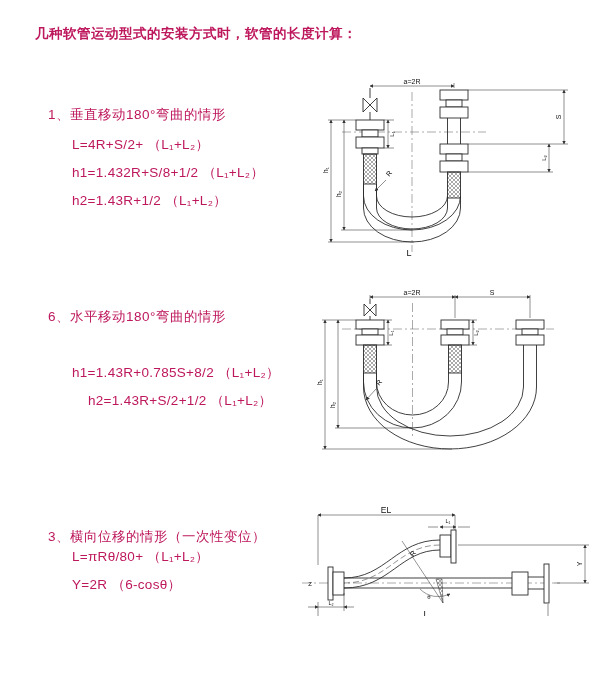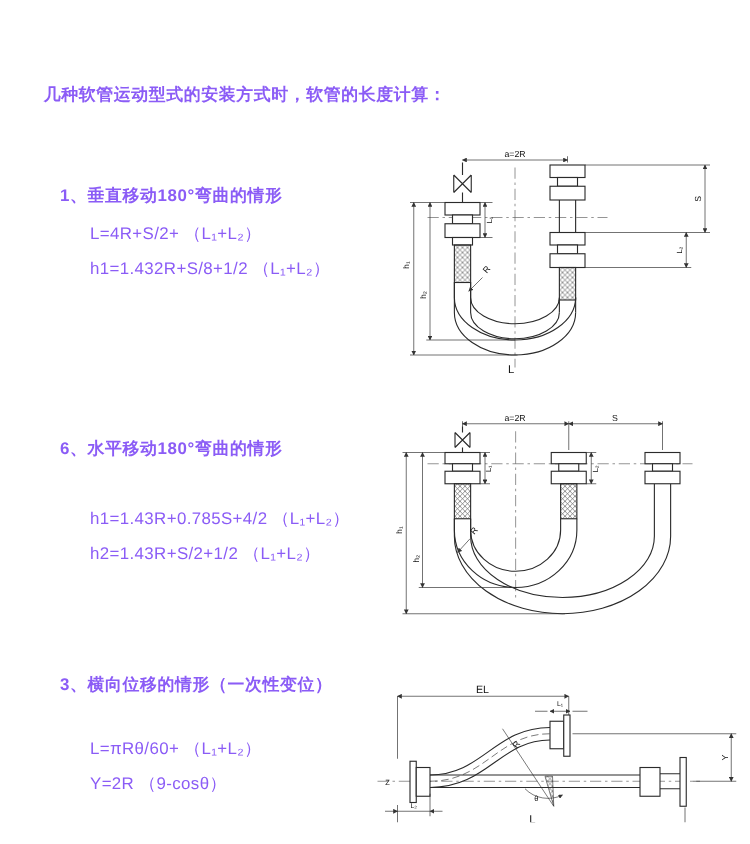--- a/index.html
+++ b/index.html
@@ -1,41 +1,42 @@
 <!DOCTYPE html>
 <html><head>
 <meta charset="utf-8">
 <style>
   html,body{margin:0;padding:0;background:#fff;}
   #page{position:relative;width:600px;height:616px;background:#ffffff;overflow:hidden;
-        font-family:"Liberation Sans","DejaVu Sans",sans-serif;color:#8b5cf6;margin-top:42px;}
+        font-family:"Liberation Sans","DejaVu Sans",sans-serif;color:#be185d;}
   .title{position:absolute;left:35px;top:25px;font-size:13.5px;font-weight:bold;letter-spacing:0.5px;}
-  .sec-heading{position:absolute;font-size:13.5px;font-weight:bold;letter-spacing:0.5px;}
+  .sec-heading{position:absolute;font-size:13.5px;font-weight:normal;letter-spacing:0.5px;}
   .formula{position:absolute;font-size:13.5px;font-weight:500;letter-spacing:0.3px;white-space:nowrap;text-align:center;}
   .diagram{position:absolute;}
   svg text{font-family:"Liberation Sans","DejaVu Sans",sans-serif;fill:#111;}
 </style>
 </head>
 <body>
 
 <div id="page">
 
   <div class="title">几种软管运动型式的安装方式时，软管的长度计算：</div>
 
   <div class="sec-heading" style="left:48px;top:106px">1、垂直移动180°弯曲的情形</div>
   <div class="formula" style="left:72px;top:136px">L=4R+S/2+ （L₁+L₂）</div>
   <div class="formula" style="left:72px;top:164px">h1=1.432R+S/8+1/2 （L₁+L₂）</div>
+  <div class="formula" style="left:72px;top:192px">h2=1.43R+1/2 （L₁+L₂）</div>
 
   <div class="sec-heading" style="left:48px;top:308px">6、水平移动180°弯曲的情形</div>
-  <div class="formula" style="left:72px;top:364px">h1=1.43R+0.785S+4/2 （L₁+L₂）</div>
-  <div class="formula" style="left:72px;top:392px">h2=1.43R+S/2+1/2 （L₁+L₂）</div>
-
-  <div class="sec-heading" style="left:48px;top:497px">3、横向位移的情形（一次性变位）</div>
-  <div class="formula" style="left:72px;top:548px">L=πRθ/60+ （L₁+L₂）</div>
-  <div class="formula" style="left:72px;top:576px">Y=2R （9-cosθ）</div>
+  <div class="formula" style="left:72px;top:364px">h1=1.43R+0.785S+8/2 （L₁+L₂）</div>
+  <div class="formula" style="left:88px;top:392px">h2=1.43R+S/2+1/2 （L₁+L₂）</div>
+
+  <div class="sec-heading" style="left:48px;top:528px">3、横向位移的情形（一次性变位）</div>
+  <div class="formula" style="left:72px;top:548px">L=πRθ/80+ （L₁+L₂）</div>
+  <div class="formula" style="left:72px;top:576px">Y=2R （6-cosθ）</div>
 
   <svg class="diagram" style="left:302px;top:72px" width="290" height="190" viewBox="0 0 290 190">
     <defs>
       <marker id="m1" viewBox="0 0 10 10" refX="9" refY="5" markerWidth="7" markerHeight="7" orient="auto-start-reverse">
         <path d="M0,0 L10,5 L0,10 Z" fill="#333"></path>
       </marker>
       <pattern id="p1" width="4" height="4" patternUnits="userSpaceOnUse">
         <path d="M0,4 L4,0 M0,0 L4,4" stroke="#555" stroke-width="0.5"></path>
       </pattern>
     </defs>

